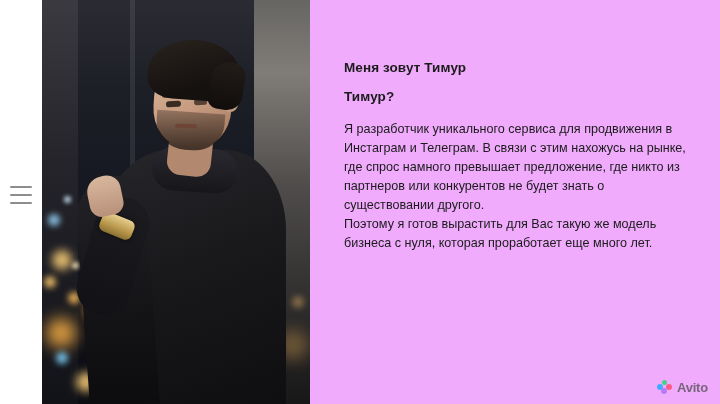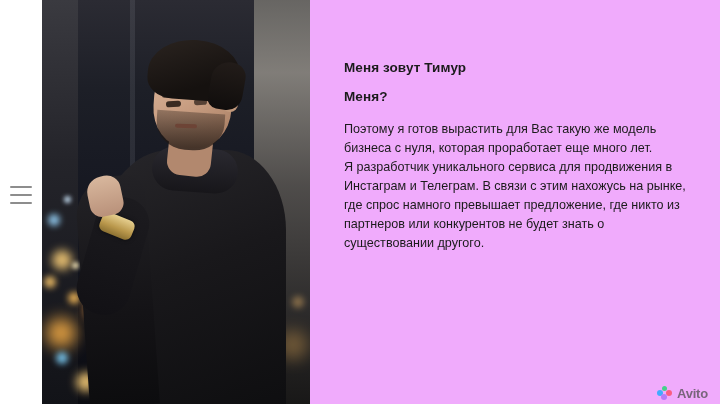--- a/index.html
+++ b/index.html
@@ -285,21 +285,21 @@
     max-width: 352px;
   }
   .para.tight { margin-bottom: 0; }
   .heading.second { margin-top: 4px; margin-bottom: 16px; }
   .para.nogap { margin-bottom: 0; }
 
   
   .watermark {
     position: absolute;
     right: 12px;
-    bottom: 3px;
+    bottom: 9px;
     display: flex;
     align-items: center;
     gap: 5px;
     opacity: .72;
   }
   .wm-logo {
     width: 15px;
     height: 15px;
     position: relative;
   }
@@ -365,23 +365,23 @@
         <div class="mouth"></div>
         <div class="hair"></div>
         <div class="hair-side"></div>
       </div>
     </div>
   </div>
 
   <div class="text-col">
     <h2 class="heading">Меня зовут Тимур</h2>
 
-    <h2 class="heading second">Меня?</h2>
+    <h2 class="heading second">Тимур?</h2>
+    <p class="para nogap">Я разработчик уникального сервиса для продвижения в Инстаграм и Телеграм. В связи с этим нахожусь на рынке, где спрос намного превышает предложение, где никто из партнеров или конкурентов не будет знать о существовании другого.</p>
     <p class="para tight">Поэтому я готов вырастить для Вас такую же модель бизнеса с нуля, которая проработает еще много лет.</p>
-    <p class="para nogap">Я разработчик уникального сервиса для продвижения в Инстаграм и Телеграм. В связи с этим нахожусь на рынке, где спрос намного превышает предложение, где никто из партнеров или конкурентов не будет знать о существовании другого.</p>
   </div>
 
   <div class="watermark">
     <div class="wm-logo">
       <span class="c1"></span>
       <span class="c2"></span>
       <span class="c3"></span>
       <span class="c4"></span>
     </div>
     <span class="wm-text">Avito</span>

